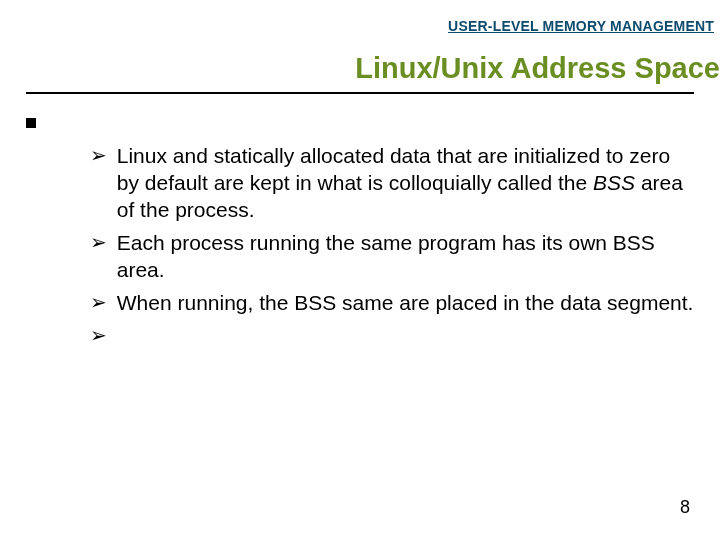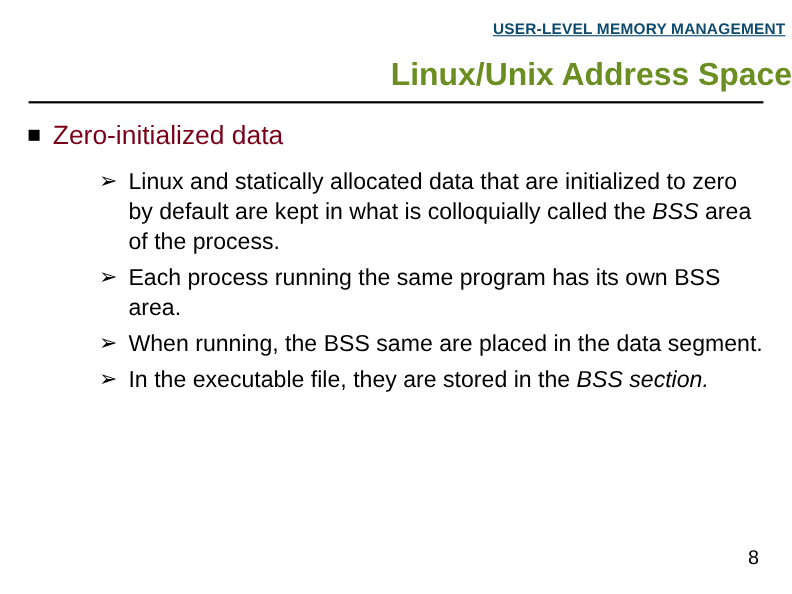--- a/index.html
+++ b/index.html
@@ -100,21 +100,20 @@
 <div class="header-label">USER-LEVEL MEMORY MANAGEMENT</div>
 
 <div class="title-wrap">
   <div class="title">Linux/Unix Address Space</div>
 </div>
 <div class="title-rule"></div>
 
 <div class="content">
   <div class="section-row">
     <div class="square-bullet"></div>
-    <div class="section-heading">Zero-initialized data</div>
   </div>
 
   <div class="bullets">
 
     <div class="bullet-row">
       <div class="arrow">➢</div>
       <div class="bullet-text">
         <span>Linux and statically allocated data that are initialized to zero by default are kept in what is colloquially called the </span><span class="italic">BSS</span><span> area of the process.</span>
       </div>
     </div>
@@ -128,21 +127,18 @@
 
     <div class="bullet-row">
       <div class="arrow">➢</div>
       <div class="bullet-text">
         <span> When running, the BSS same are placed in the data segment.</span><span class="italic"></span><span></span>
       </div>
     </div>
 
     <div class="bullet-row">
       <div class="arrow">➢</div>
-      <div class="bullet-text">
-        <span>In the executable file, they are stored in the </span><span class="italic">BSS section.</span><span></span>
-      </div>
     </div>
 
   </div>
 </div>
 
 <div class="page-num">8</div>
 
 </body></html>

